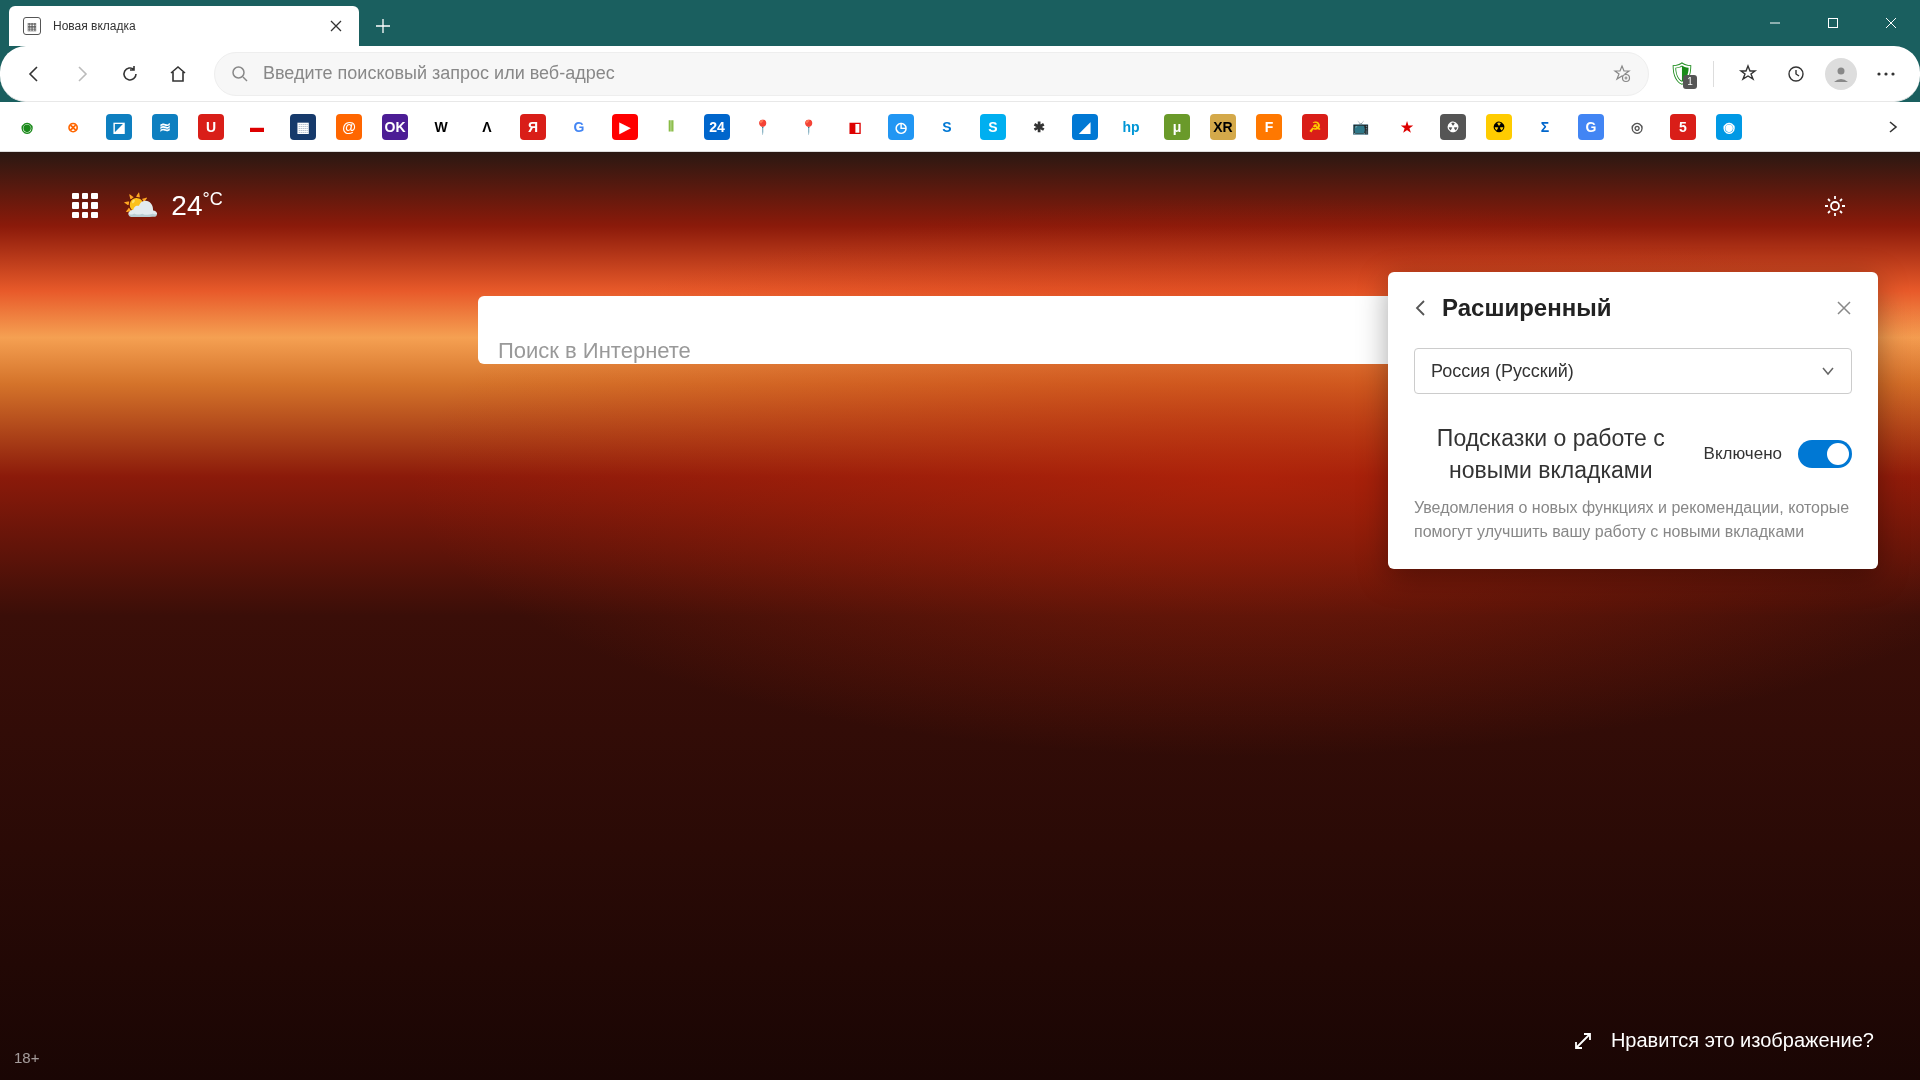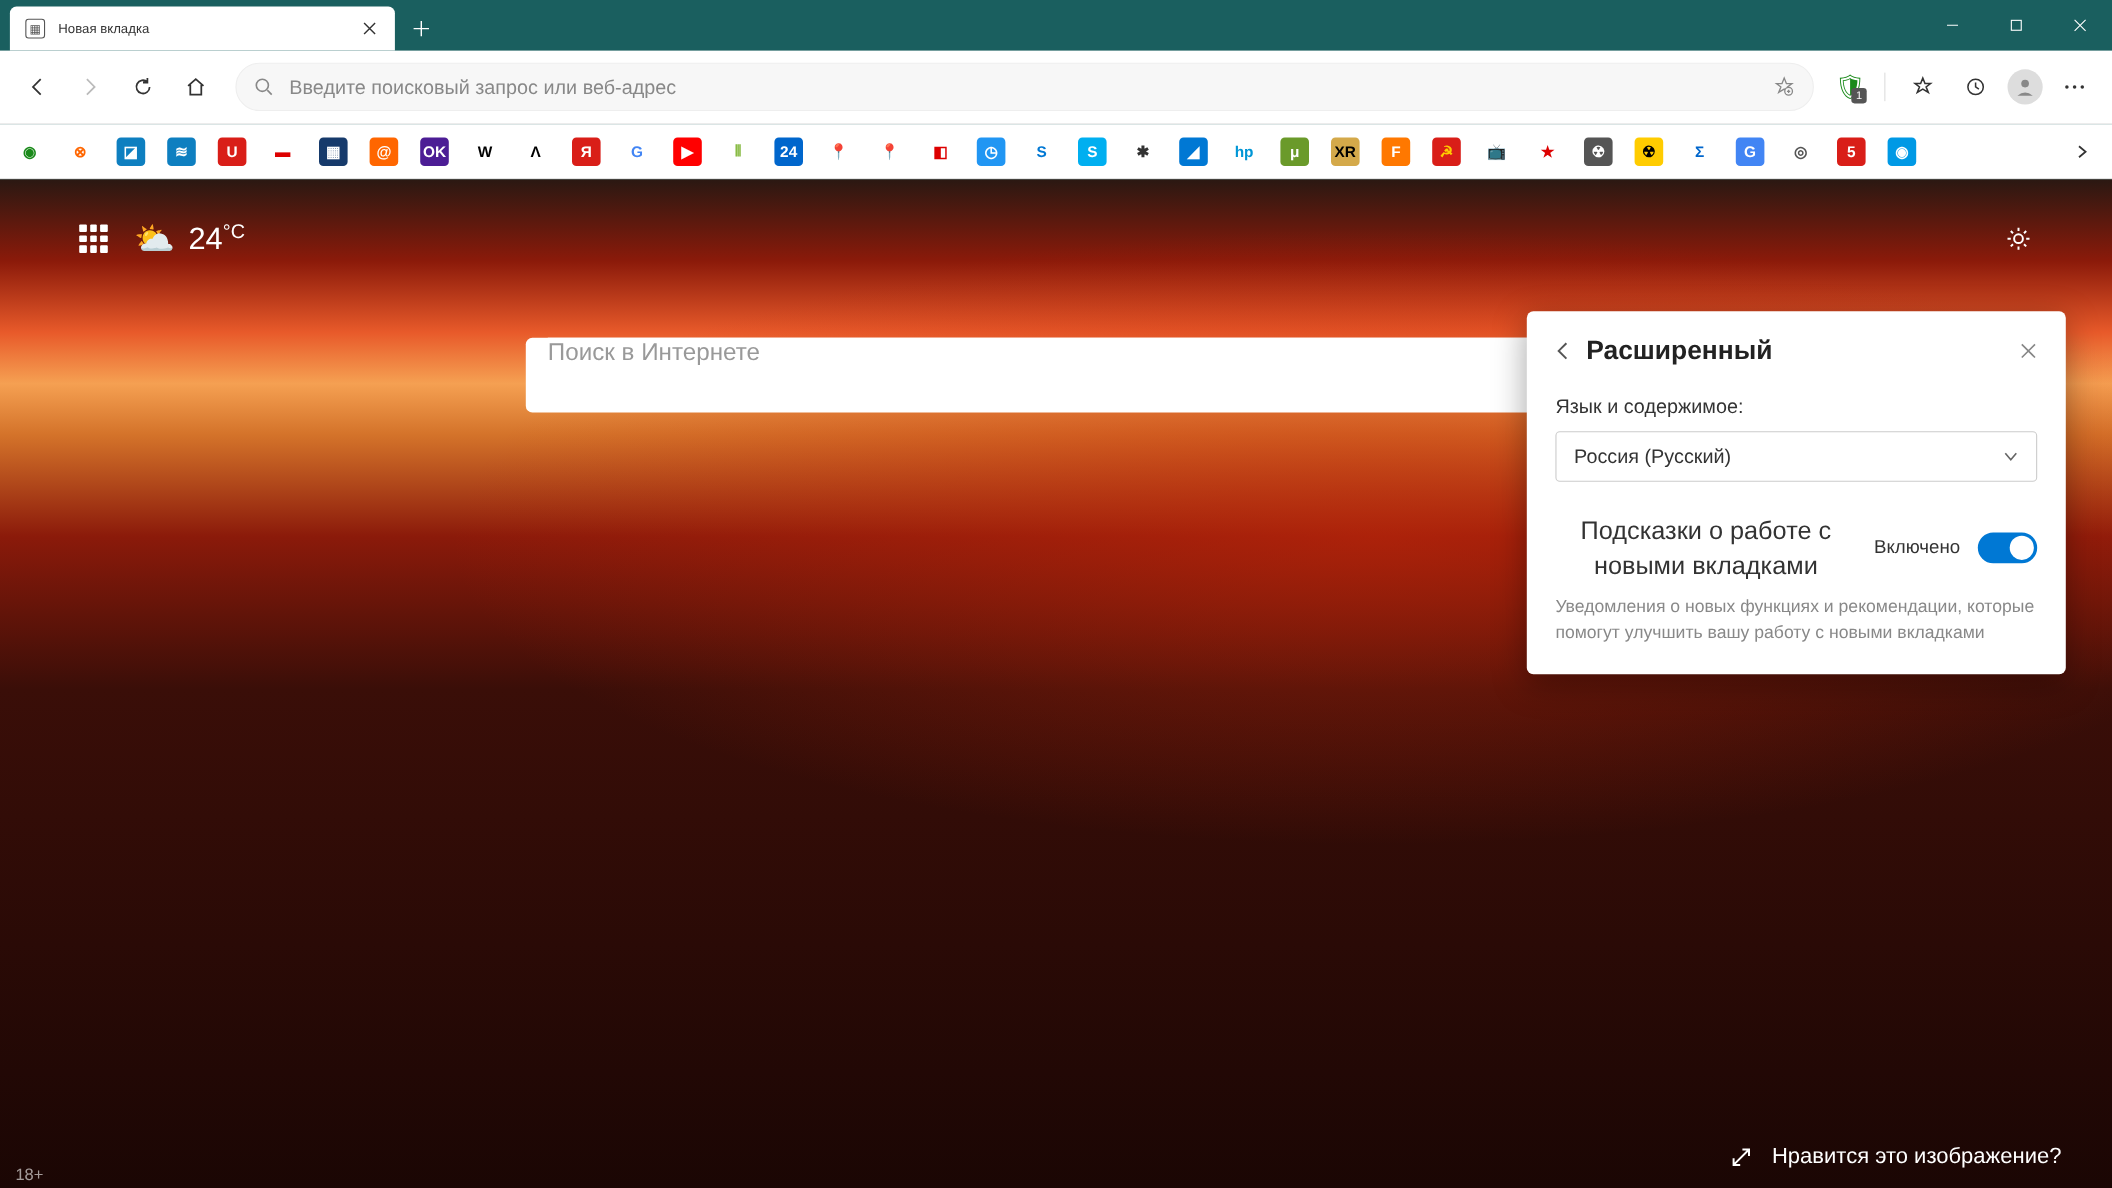--- a/index.html
+++ b/index.html
@@ -9,21 +9,21 @@
 .titlebar { height: 46px; background: #1a5f5f; display: flex; align-items: flex-end; }
 .tab { background: #fff; height: 40px; width: 350px; margin-left: 9px; border-radius: 6px 6px 0 0; display: flex; align-items: center; padding: 0 14px; gap: 12px; }
 .tab-icon { width: 18px; height: 18px; border: 1.5px solid #555; border-radius: 3px; display:flex; align-items:center; justify-content:center; font-size:11px; color:#555;}
 .tab-title { flex: 1; font-size: 12px; color: #333; }
 .tab-close { width: 18px; height: 18px; display: flex; align-items: center; justify-content: center; cursor: pointer; color:#333; border-radius:3px;}
 .new-tab { width: 36px; height: 36px; display: flex; align-items: center; justify-content: center; color: #fff; font-size: 22px; margin-left: 6px; margin-bottom:2px; border-radius:4px; cursor:pointer;}
 .window-controls { margin-left: auto; display: flex; height: 46px; }
 .wc-btn { width: 58px; display: flex; align-items: center; justify-content: center; color: #fff; cursor:pointer;}
 
 
-.toolbar { height: 67px; background: #fff; display: flex; align-items: center; padding: 0 14px; gap: 8px; border-bottom:1px solid #e8e8e8;}
+.toolbar { height: 56px; background: #fff; display: flex; align-items: center; padding: 0 14px; gap: 8px; border-bottom:1px solid #e8e8e8;border-radius:26px;}
 .nav-btn { width: 40px; height: 40px; display: flex; align-items: center; justify-content: center; color: #333; border-radius: 6px; cursor:pointer;}
 .nav-btn.disabled { color: #bbb; cursor:default;}
 .addressbar { flex: 1; height: 44px; background: #f7f7f7; border-radius: 22px; display: flex; align-items: center; padding: 0 16px; margin: 0 8px; border:1px solid #eee;}
 .addr-search-icon { color: #888; margin-right: 14px; }
 .addr-input { flex: 1; border: none; background: transparent; font-size: 18px; outline: none; color:#333;}
 .addr-input::placeholder{color:#888;}
 .pref-icon { color: #888; margin-left:8px;}
 .ext-icon { width: 34px; height: 34px; display: flex; align-items: center; justify-content: center; position: relative; border-radius:4px; cursor:pointer;}
 .shield { color: #1a8a1a; font-size: 22px; }
 .shield-badge { position: absolute; bottom: 2px; right: 2px; background: #555; color: #fff; font-size: 10px; width: 14px; height: 14px; border-radius: 3px; display: flex; align-items: center; justify-content: center; }
@@ -39,21 +39,21 @@
 .ntp { position: relative; height: calc(1080px - 46px - 56px - 50px); background: linear-gradient(180deg, #2a1812 0%, #8b1a0a 8%, #e85a2a 15%, #f5a052 20%, #d4732a 25%, #8b1a0a 35%, #3a0e08 50%, #1a0604 100%); overflow: hidden; }
 .ntp::before { content:''; position:absolute; inset:0; background: radial-gradient(ellipse 1200px 400px at 65% 35%, rgba(200,40,10,0.55), transparent 70%);}
 .ntp-top { position: absolute; top: 36px; left: 72px; right: 72px; display: flex; align-items: center; gap: 24px; z-index:5;}
 .apps-grid { width: 26px; height: 26px; display: grid; grid-template: repeat(3,1fr)/repeat(3,1fr); gap: 3px; cursor:pointer;}
 .apps-grid span { background: #fff; border-radius: 1px; }
 .weather { display: flex; align-items: center; gap: 12px; color: #fff; font-size: 28px; }
 .weather-icon { font-size: 30px; }
 .weather-unit { font-size: 18px; vertical-align: super; }
 .settings-gear { margin-left: auto; color: #fff; font-size: 26px; cursor:pointer;}
 
-.ntp-search { position: absolute; top: 144px; left: 50%; transform: translateX(-50%); width: 964px; height: 68px; background: #fff; border-radius: 6px; display: flex; align-items: flex-start; padding: 0 20px; z-index:5;}
+.ntp-search { position: absolute; top: 144px; left: 50%; transform: translateX(-50%); width: 964px; height: 68px; background: #fff; border-radius: 6px; display: flex; align-items: flex-end; padding: 0 20px; z-index:5;}
 .ntp-search input { flex: 1; border: none; font-size: 22px; outline: none; }
 .ntp-search input::placeholder{color:#999;}
 
 
 .panel { position: absolute; top: 120px; right: 42px; width: 490px; background: #fff; border-radius: 6px; box-shadow: 0 8px 30px rgba(0,0,0,.35); padding: 22px 26px 26px; z-index:10;}
 .panel-header { display: flex; align-items: center; margin-bottom: 26px; }
 .panel-back { color: #555; font-size: 20px; margin-right: 14px; cursor:pointer;}
 .panel-title { font-size: 24px; font-weight: 600; color: #222; }
 .panel-close { margin-left: auto; color: #888; font-size: 20px; cursor:pointer;}
 .setting-label { font-size: 18px; color: #333; margin-bottom: 12px; }
@@ -263,21 +263,20 @@
             <path d="M10 2 L3 9 L10 16" fill="none" stroke="currentColor" stroke-width="1.8"></path>
           </svg>
         </span>
       <span class="panel-title">Расширенный</span>
       <span class="panel-close">
           <svg width="16" height="16" viewBox="0 0 16 16">
             <path d="M2 2 L14 14 M14 2 L2 14" stroke="currentColor" stroke-width="1.5"></path>
           </svg>
         </span>
     </div>
-    <div class="setting-label">Язык и содержимое:</div>
     <div class="select">
       <span>Россия (Русский)</span>
       <span class="select-caret">
           <svg width="14" height="10" viewBox="0 0 14 10">
             <path d="M2 2 L7 8 L12 2" fill="none" stroke="currentColor" stroke-width="1.5"></path>
           </svg>
         </span>
     </div>
     <div class="toggle-row">
       <div class="toggle-label">Подсказки о работе с новыми вкладками</div>

